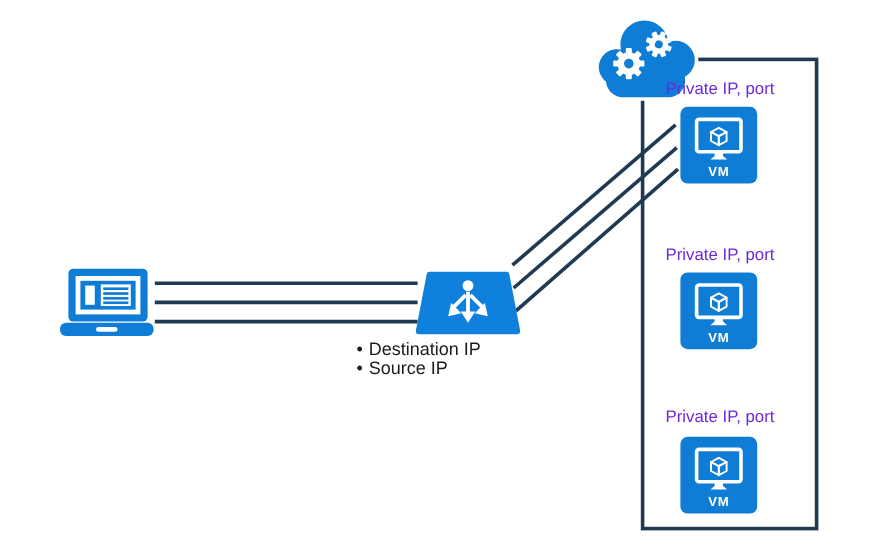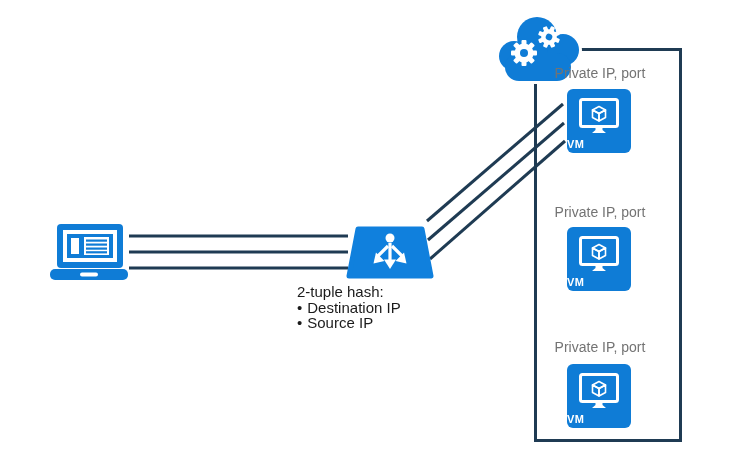--- a/index.html
+++ b/index.html
@@ -7,35 +7,35 @@
     position:relative;width:734px;height:456px;background:#ffffff;overflow:hidden;
     font-family:"Liberation Sans", sans-serif;color:#1b1b1b;
   }
   .backend-box{
     position:absolute;left:534px;top:48px;width:148px;height:394px;
     border:3px solid #1f3b53;box-sizing:border-box;z-index:1;background:transparent;
   }
   svg.overlay{position:absolute;left:0;top:0;z-index:2;}
   .vm-label{
     position:absolute;left:512px;width:176px;text-align:center;
-    font-size:14px;line-height:18px;color:#737373;z-index:3;white-space:nowrap;
+    font-size:14px;line-height:18px;color:#6d28d9;z-index:3;white-space:nowrap;
   }
   .vm-label.l1{top:64px;}
   .vm-label.l2{top:203px;}
   .vm-label.l3{top:338px;}
   .vm-icon{
     position:absolute;left:567px;width:64px;height:64px;border-radius:6px;
     background:#0f7cd6;z-index:3;
   }
   .vm-icon.v1{top:89px;}
   .vm-icon.v2{top:227px;}
   .vm-icon.v3{top:364px;}
   .vm-icon svg{position:absolute;left:0;top:0;}
   .vm-badge{
-    position:absolute;left:0;right:0;bottom:3px;
+    position:absolute;left:0;right:0;bottom:3px;text-align:center;
     color:#ffffff;font-size:11px;font-weight:bold;letter-spacing:.5px;
   }
   .hash-note{position:absolute;left:297px;top:284px;z-index:3;font-size:15px;line-height:15.5px;}
   .hash-line .bullet{margin-right:5px;}
 </style>
 </head>
 <body>
 
 <div class="canvas">
 
@@ -128,21 +128,20 @@
           <rect x="-2.2" y="-11" width="4.4" height="6" rx="1" transform="rotate(270)"></rect>
           <rect x="-2.2" y="-11" width="4.4" height="6" rx="1" transform="rotate(315)"></rect>
         </g>
         <circle r="7.8"></circle>
         <circle r="3.3" fill="#0f7cd6"></circle>
       </g>
     </g>
   </svg>
 
   <div class="hash-note">
-    <div>2-tuple hash:</div>
     <div class="hash-line"><span class="bullet">•</span><span>Destination IP</span></div>
     <div class="hash-line"><span class="bullet">•</span><span>Source IP</span></div>
   </div>
 
   <div class="vm-label l1">Private IP, port</div>
   <div class="vm-icon v1">
     <svg width="64" height="64" viewBox="0 0 64 64">
       <rect x="13.5" y="10.5" width="37" height="27" rx="2" fill="none" stroke="#ffffff" stroke-width="3"></rect>
       <g fill="none" stroke="#ffffff" stroke-width="1.6" stroke-linejoin="round">
         <polygon points="32,17.5 38.5,21 32,24.5 25.5,21"></polygon>

